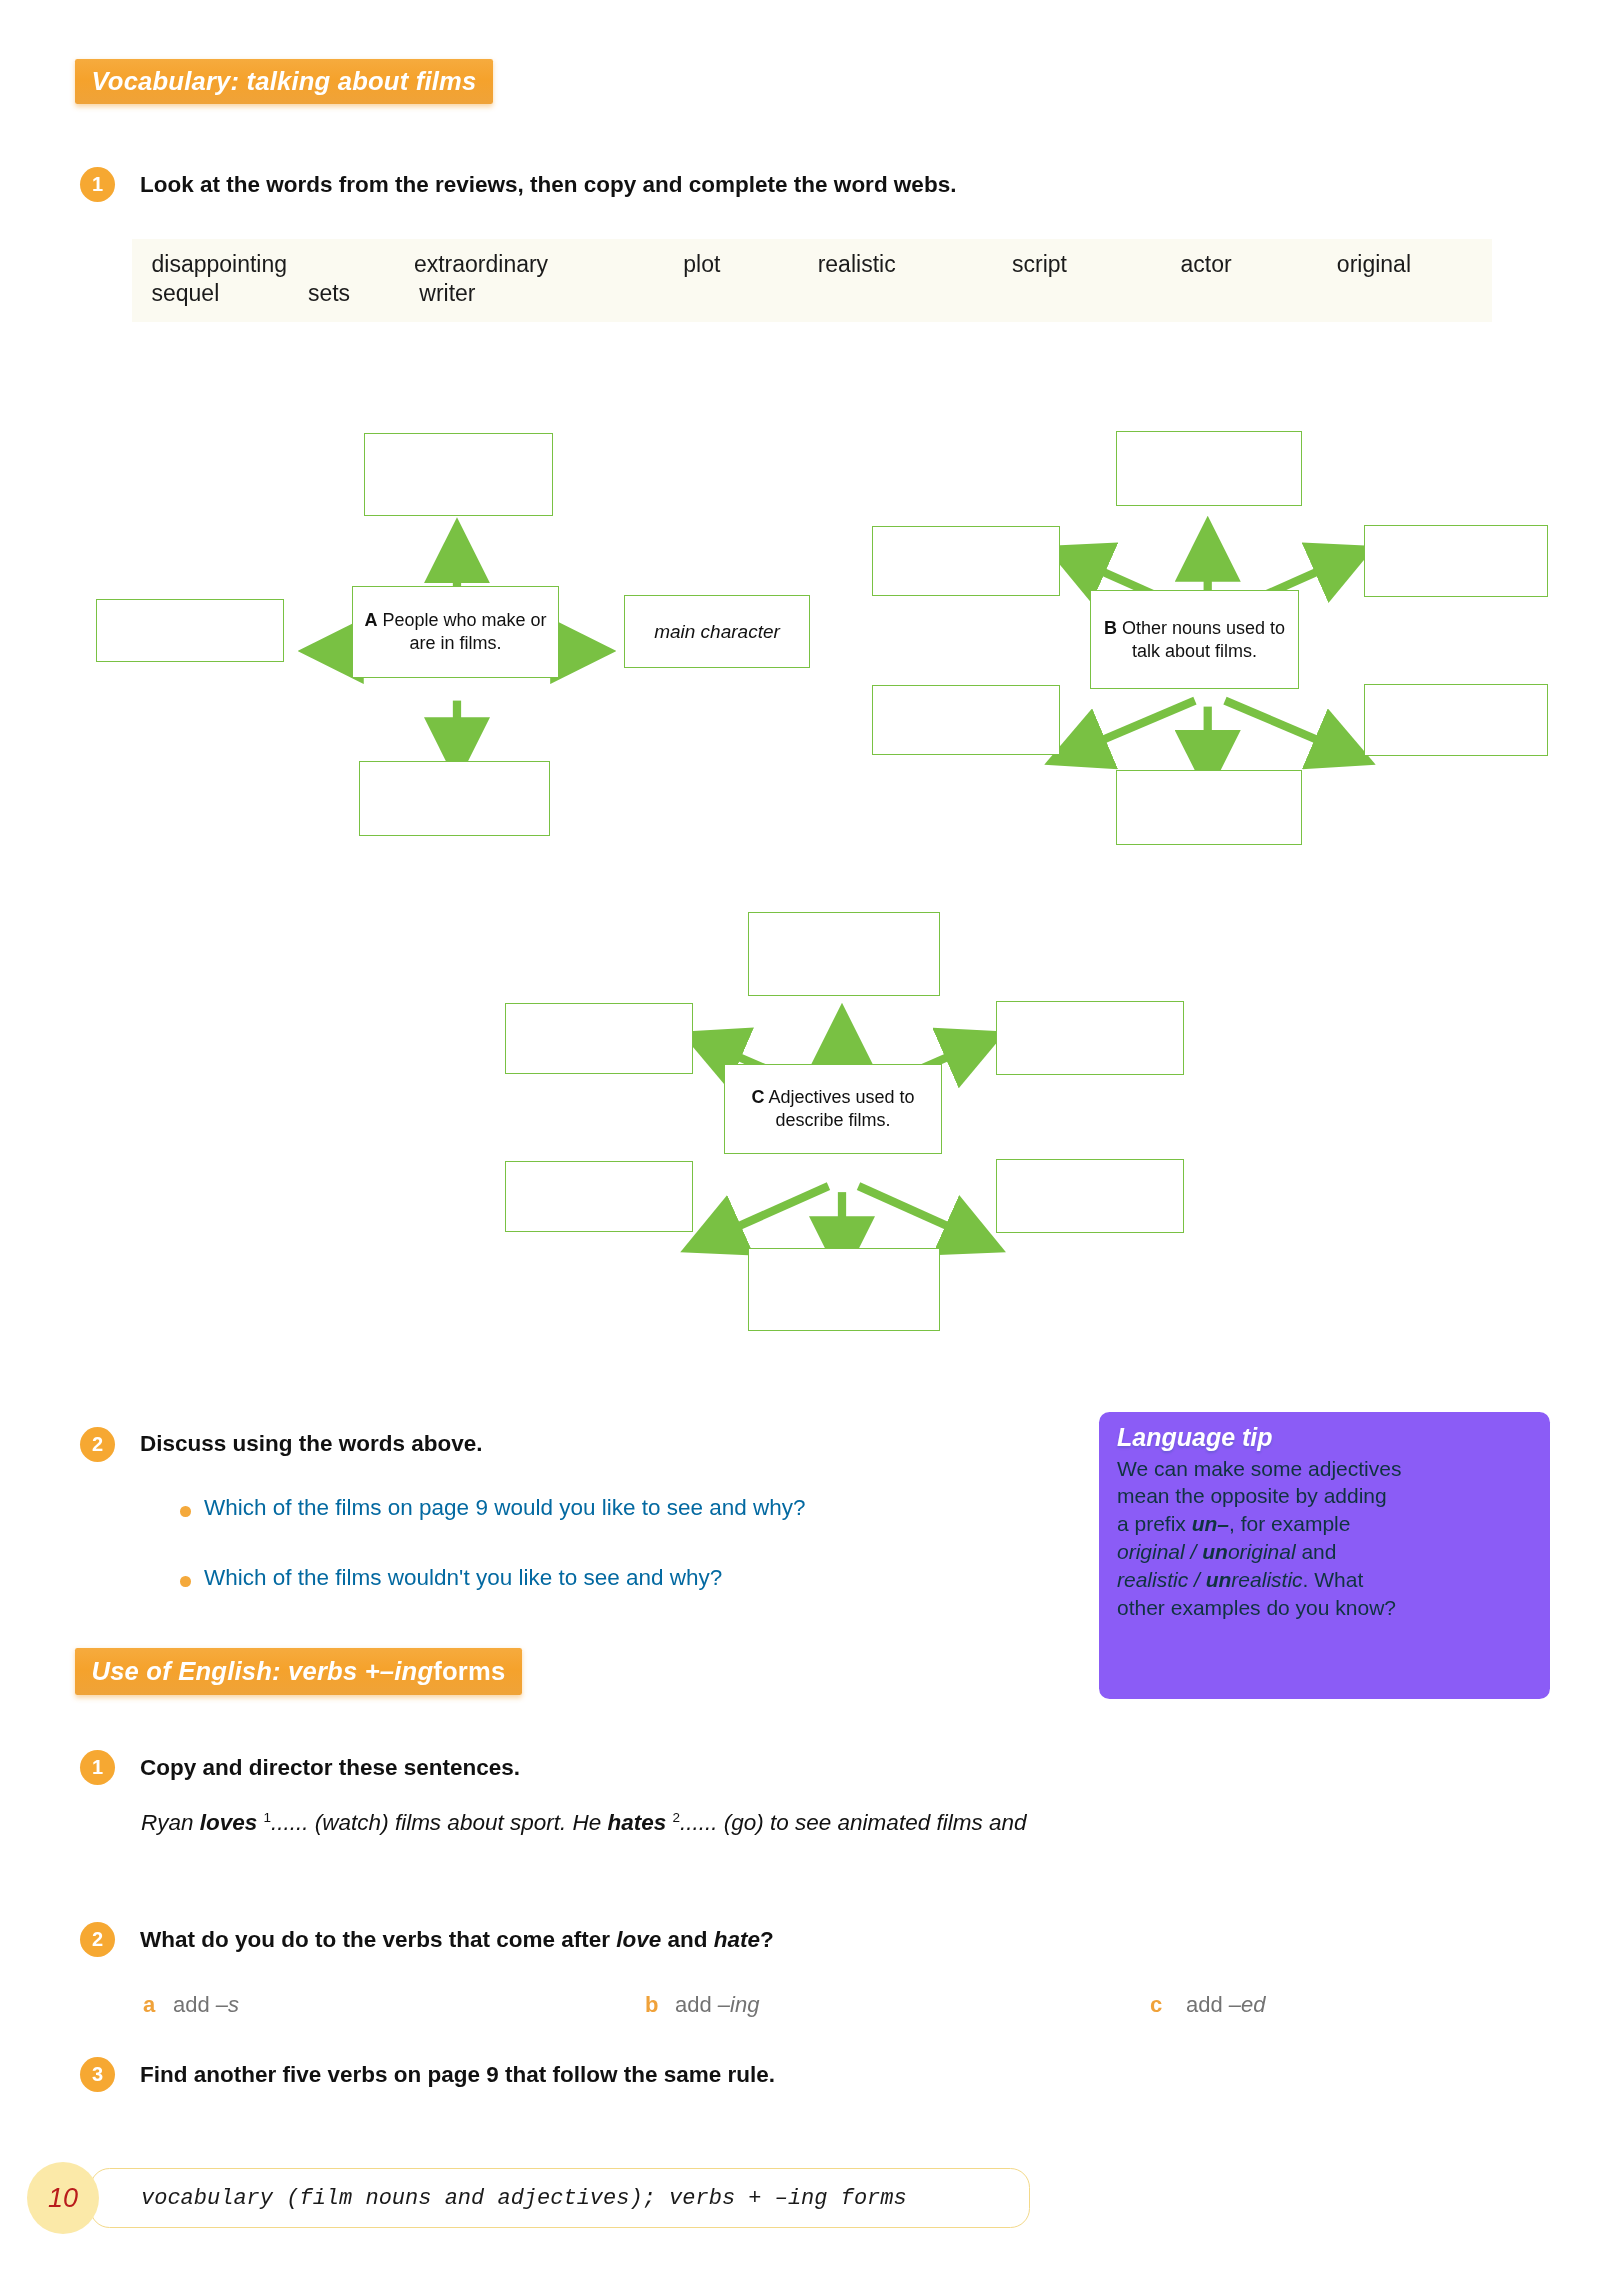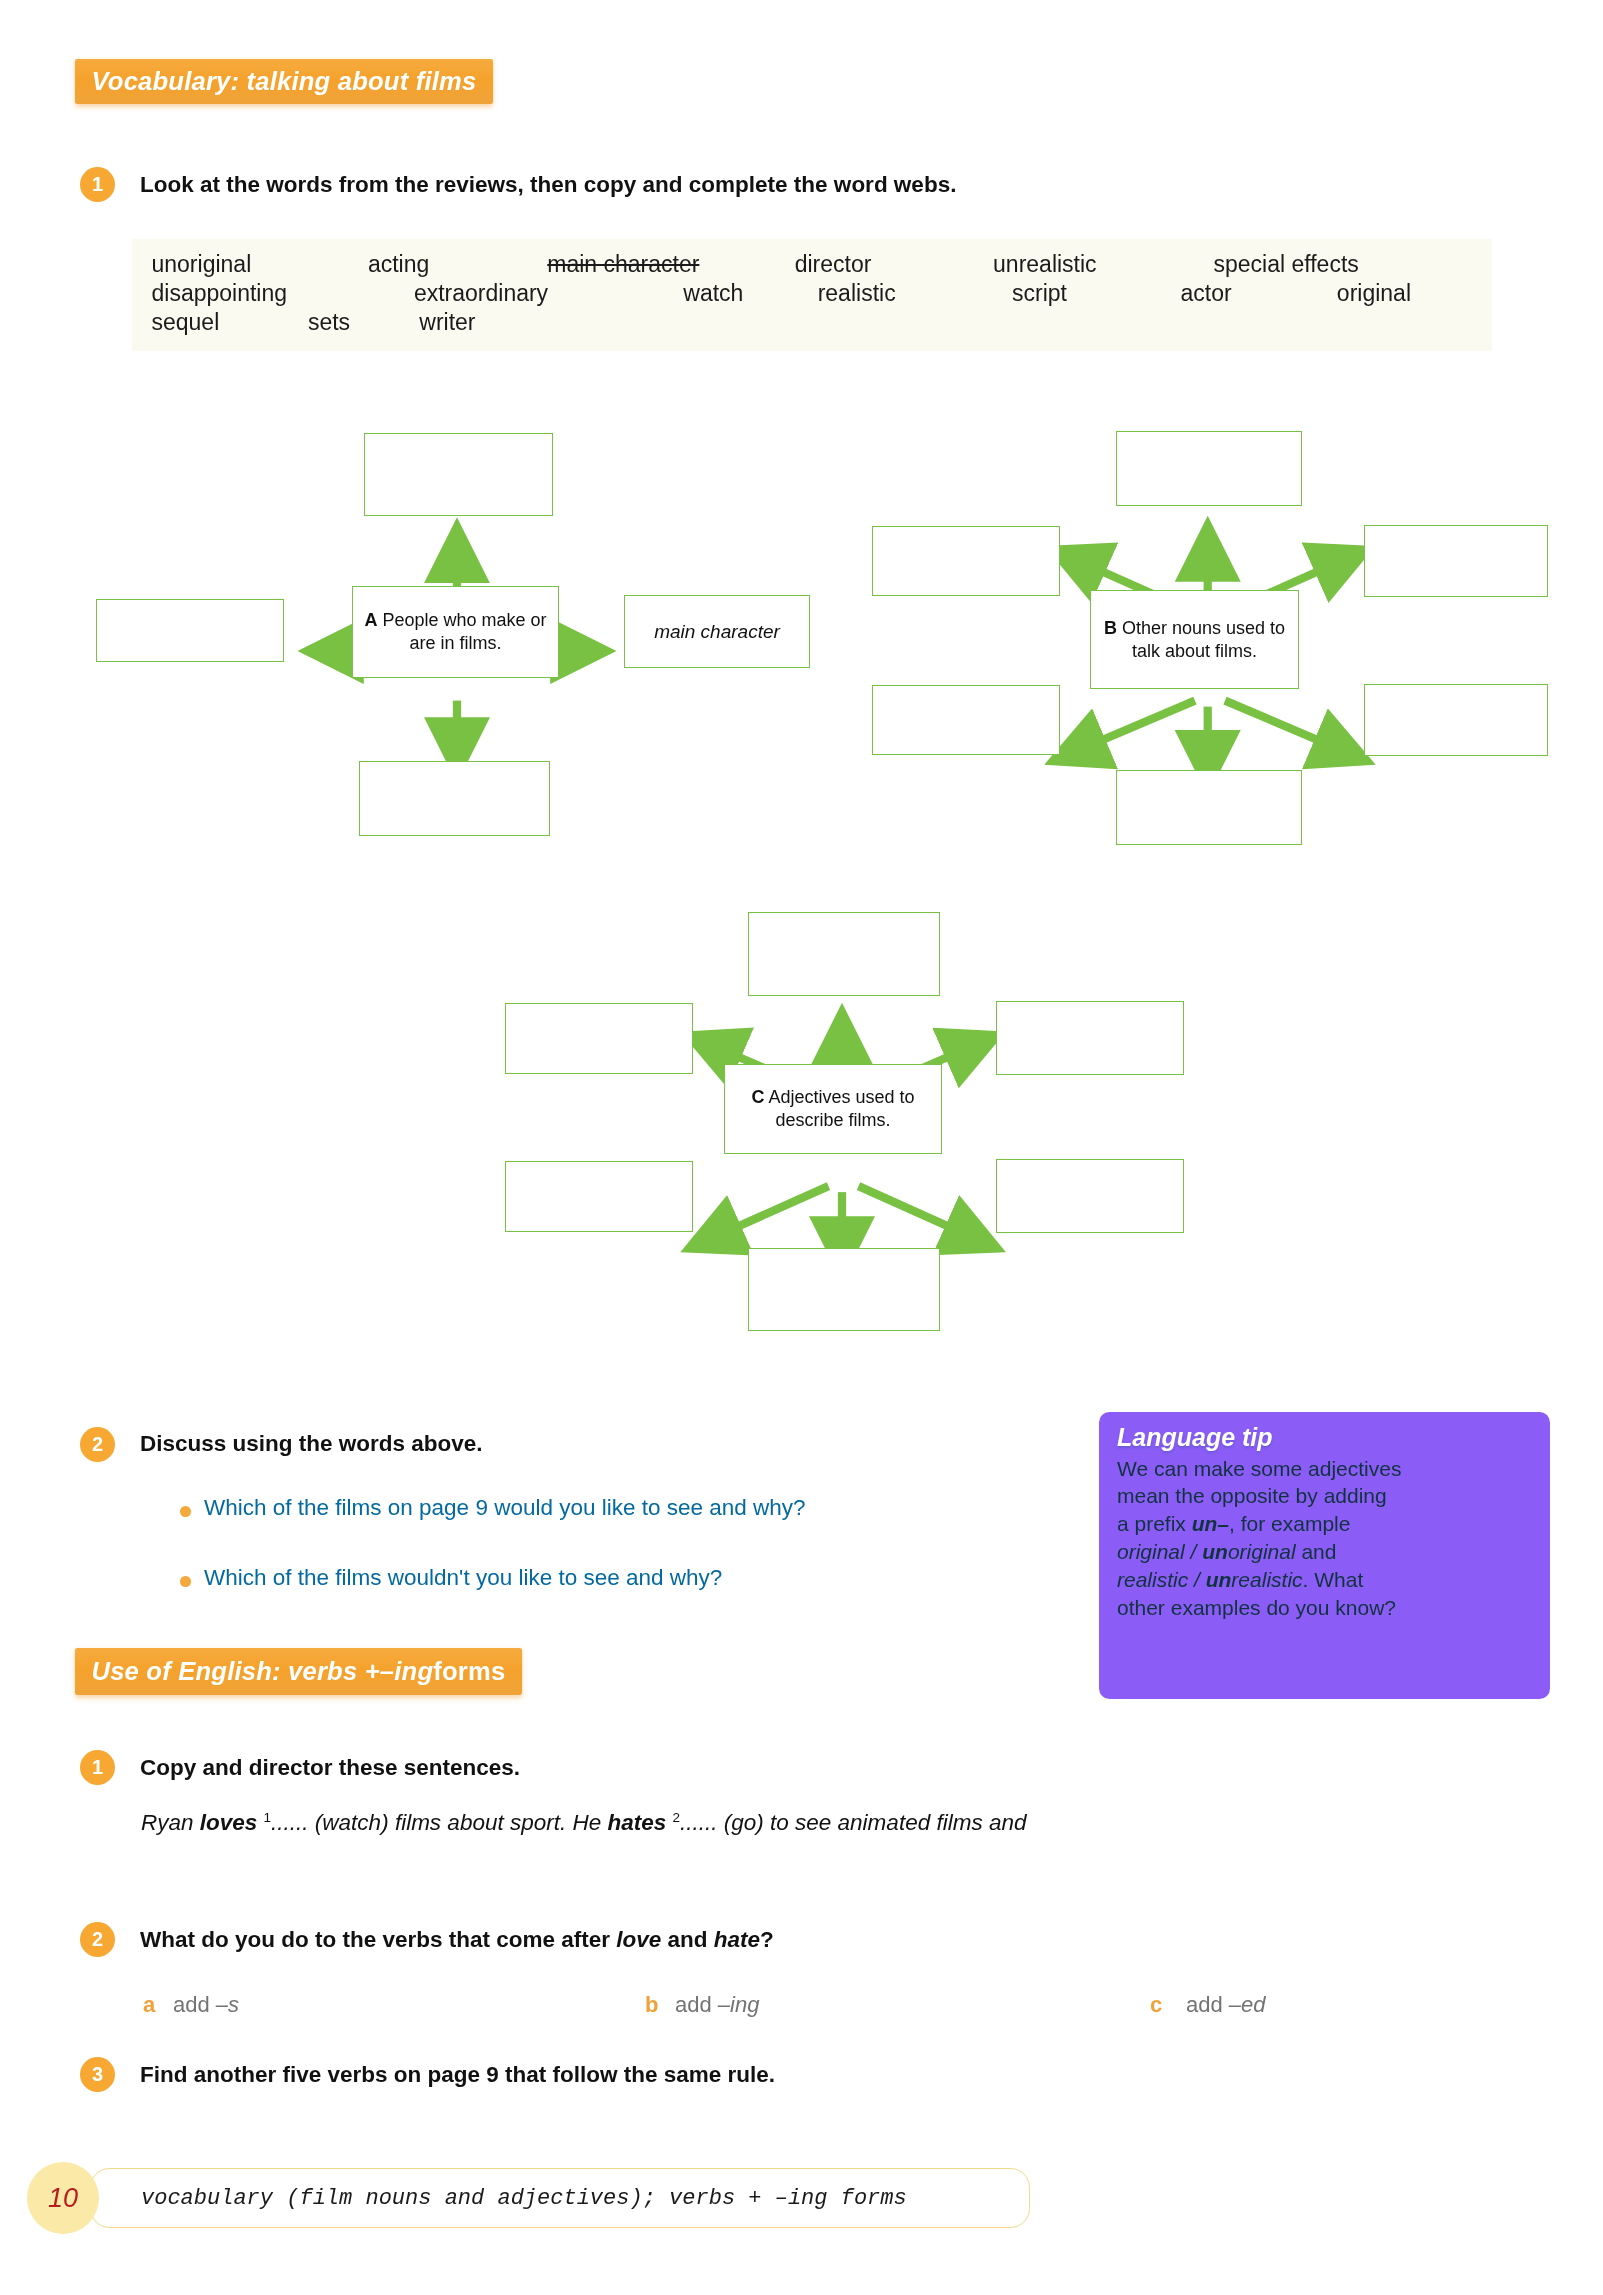--- a/index.html
+++ b/index.html
@@ -172,31 +172,23 @@
   <span>Vocabulary: talking about films</span>
 </div>
 
 <div class="numcircle" style="left:80px; top:167px;">
   <span>1</span>
 </div>
 <div class="qtext" style="left:140px; top:171px; width:1353px;">Look at the words from the reviews, then copy and complete the word webs.</div>
 
 <div class="wordbank" style="left:132px; top:239px; width:1360px;">
   <div class="row">
-    <span class="w" style="width:210px;">unoriginal</span>
-    <span class="w" style="width:173px;">acting</span>
-    <span class="w strike" style="width:241px;">main character</span>
-    <span class="w" style="width:192px;">director</span>
-    <span class="w" style="width:214px;">unrealistic</span>
-    <span class="w">special effects</span>
-  </div>
-  <div class="row">
     <span class="w" style="width:256px;">disappointing</span>
     <span class="w" style="width:263px;">extraordinary</span>
-    <span class="w" style="width:128px;">watch</span>
+    <span class="w" style="width:128px;">plot</span>
     <span class="w" style="width:188px;">realistic</span>
     <span class="w" style="width:162px;">script</span>
     <span class="w" style="width:150px;">actor</span>
     <span class="w">original</span>
   </div>
   <div class="row">
     <span class="w" style="width:150px;">sequel</span>
     <span class="w" style="width:105px;">sets</span>
     <span class="w">writer</span>
   </div>

